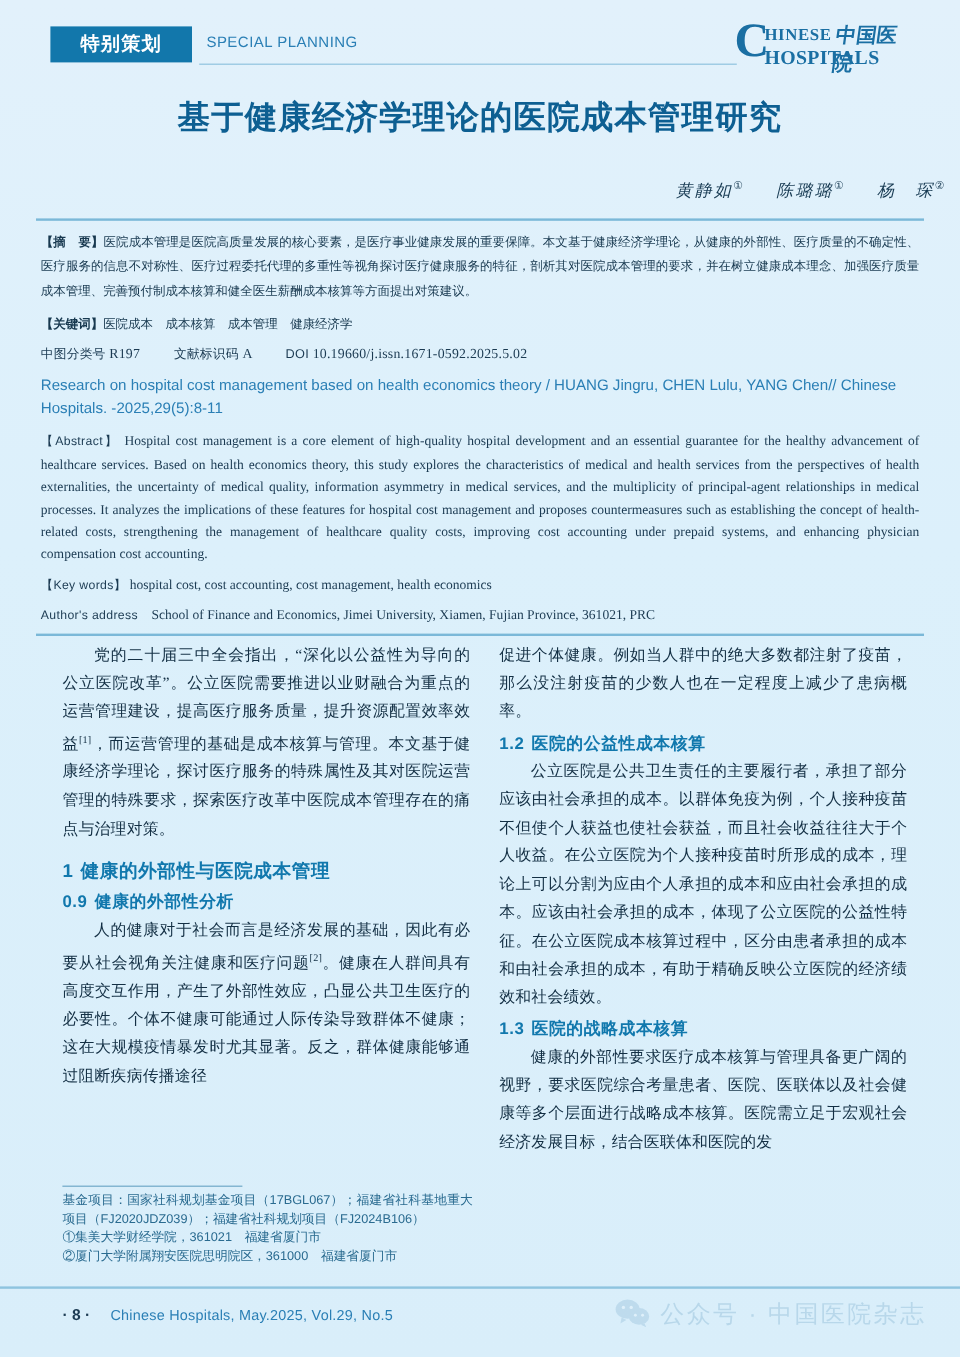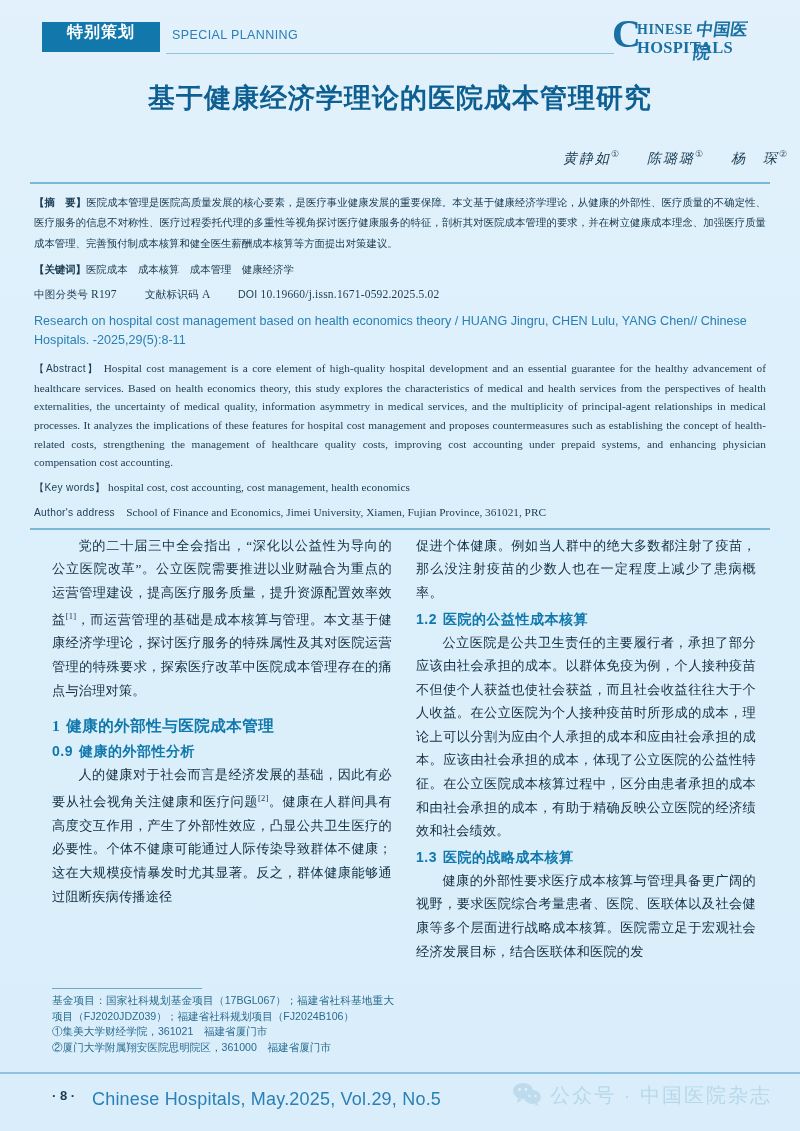--- a/index.html
+++ b/index.html
@@ -29,20 +29,21 @@
     height: 72px;
   }
   .header-band {
     position: absolute;
     left: 42px;
     top: 22px;
     width: 118px;
     height: 30px;
     background: #1277ab;
     display: flex;
+    align-items: center;
     justify-content: center;
   }
   .header-band-label {
     color: #ffffff;
     font-family: "Liberation Sans", sans-serif;
     font-weight: bold;
     font-size: 16px;
     letter-spacing: 1px;
   }
   .header-en {
@@ -228,21 +229,21 @@
     color: #132f44;
     text-align: justify;
     text-justify: inter-ideograph;
     text-indent: 2em;
     letter-spacing: 0.2px;
   }
   .col p.cont { text-indent: 0; }
   .col p sup { font-size: 8.5px; vertical-align: super; }
   h2.sec {
     margin: 14px 0 2px 0;
-    font-family: Liberation Serif, serif;
+    font-family: Liberation Sans, sans-serif;
     font-size: 15.5px;
     font-weight: bold;
     color: #1178ad;
     letter-spacing: 0.5px;
   }
   h3.sub {
     margin: 6px 0 2px 0;
     font-family: "Liberation Sans", sans-serif;
     font-size: 14px;
     font-weight: bold;
@@ -296,21 +297,21 @@
     font-family: "Liberation Sans", sans-serif;
     font-size: 13px;
     font-weight: bold;
     color: #1b3a52;
   }
   .footer-journal {
     position: absolute;
     left: 92px;
     top: 9px;
     font-family: "Liberation Sans", sans-serif;
-    font-size: 18px;
+    font-size: 12px;
     color: #2a7fb5;
     letter-spacing: 0.2px;
   }
   .watermark {
     position: absolute;
     right: 28px;
     top: 2px;
     display: flex;
     align-items: flex-start;
     gap: 8px;

